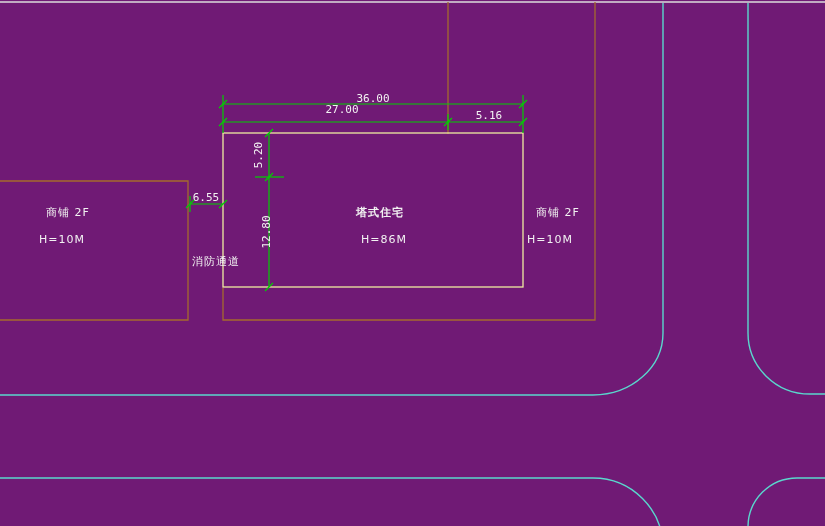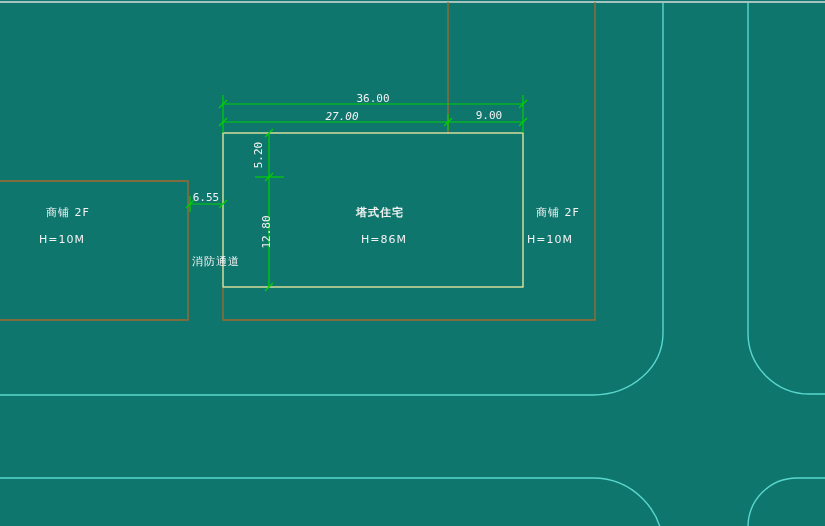--- a/index.html
+++ b/index.html
@@ -1,19 +1,19 @@
 <!DOCTYPE html>
 <html><head>
 <meta charset="utf-8">
 <style>
   html,body{margin:0;padding:0;background:#000;}
   .canvas{
     position:relative;
     width:825px;height:526px;
-    background:#0f766e;
+    background:#701a75;
     overflow:hidden;
     font-family:"DejaVu Sans", sans-serif;
   }
   .canvas svg{position:absolute;left:0;top:0;}
   .lbl{
     position:absolute;
     color:#f2f2f2;
     white-space:nowrap;
     transform:translate(-50%,-50%);
   }
@@ -73,22 +73,22 @@
 
     <g stroke="#5AD7CD" stroke-width="1.4" fill="none">
       <path d="M663,3 L663,333 A70,62 0 0 1 593,395 L0,395"></path>
       <path d="M748,3 L748,333 A62,61 0 0 0 810,394 L825,394"></path>
       <path d="M0,478 L593,478 A70,70 0 0 1 663,548 L663,560"></path>
       <path d="M825,478 L797,478 A49,49 0 0 0 748,527 L748,560"></path>
     </g>
   </svg>
 
   <div class="lbl dim-lbl" style="left:373px;top:98px;">36.00</div>
-  <div class="lbl dim-lbl" style="left:342px;top:116px;font-style:italic;">27.00</div>
-  <div class="lbl dim-lbl" style="left:489px;top:115px;">9.00</div>
+  <div class="lbl dim-lbl" style="left:342px;top:109px;">27.00</div>
+  <div class="lbl dim-lbl" style="left:489px;top:115px;">5.16</div>
   <div class="lbl dim-lbl" style="left:206px;top:197px;">6.55</div>
   <div class="lbl dim-lbl vertical" style="left:258px;top:155px;">5.20</div>
   <div class="lbl dim-lbl vertical" style="left:266px;top:232px;">12.80</div>
 
   <div class="lbl cjk-lbl" style="left:68px;top:212px;">商铺 2F</div>
   <div class="lbl cjk-lbl" style="left:62px;top:239px;">H=10M</div>
 
   <div class="lbl cjk-lbl" style="left:380px;top:212px;font-weight:bold;">塔式住宅</div>
   <div class="lbl cjk-lbl" style="left:384px;top:239px;">H=86M</div>
 

